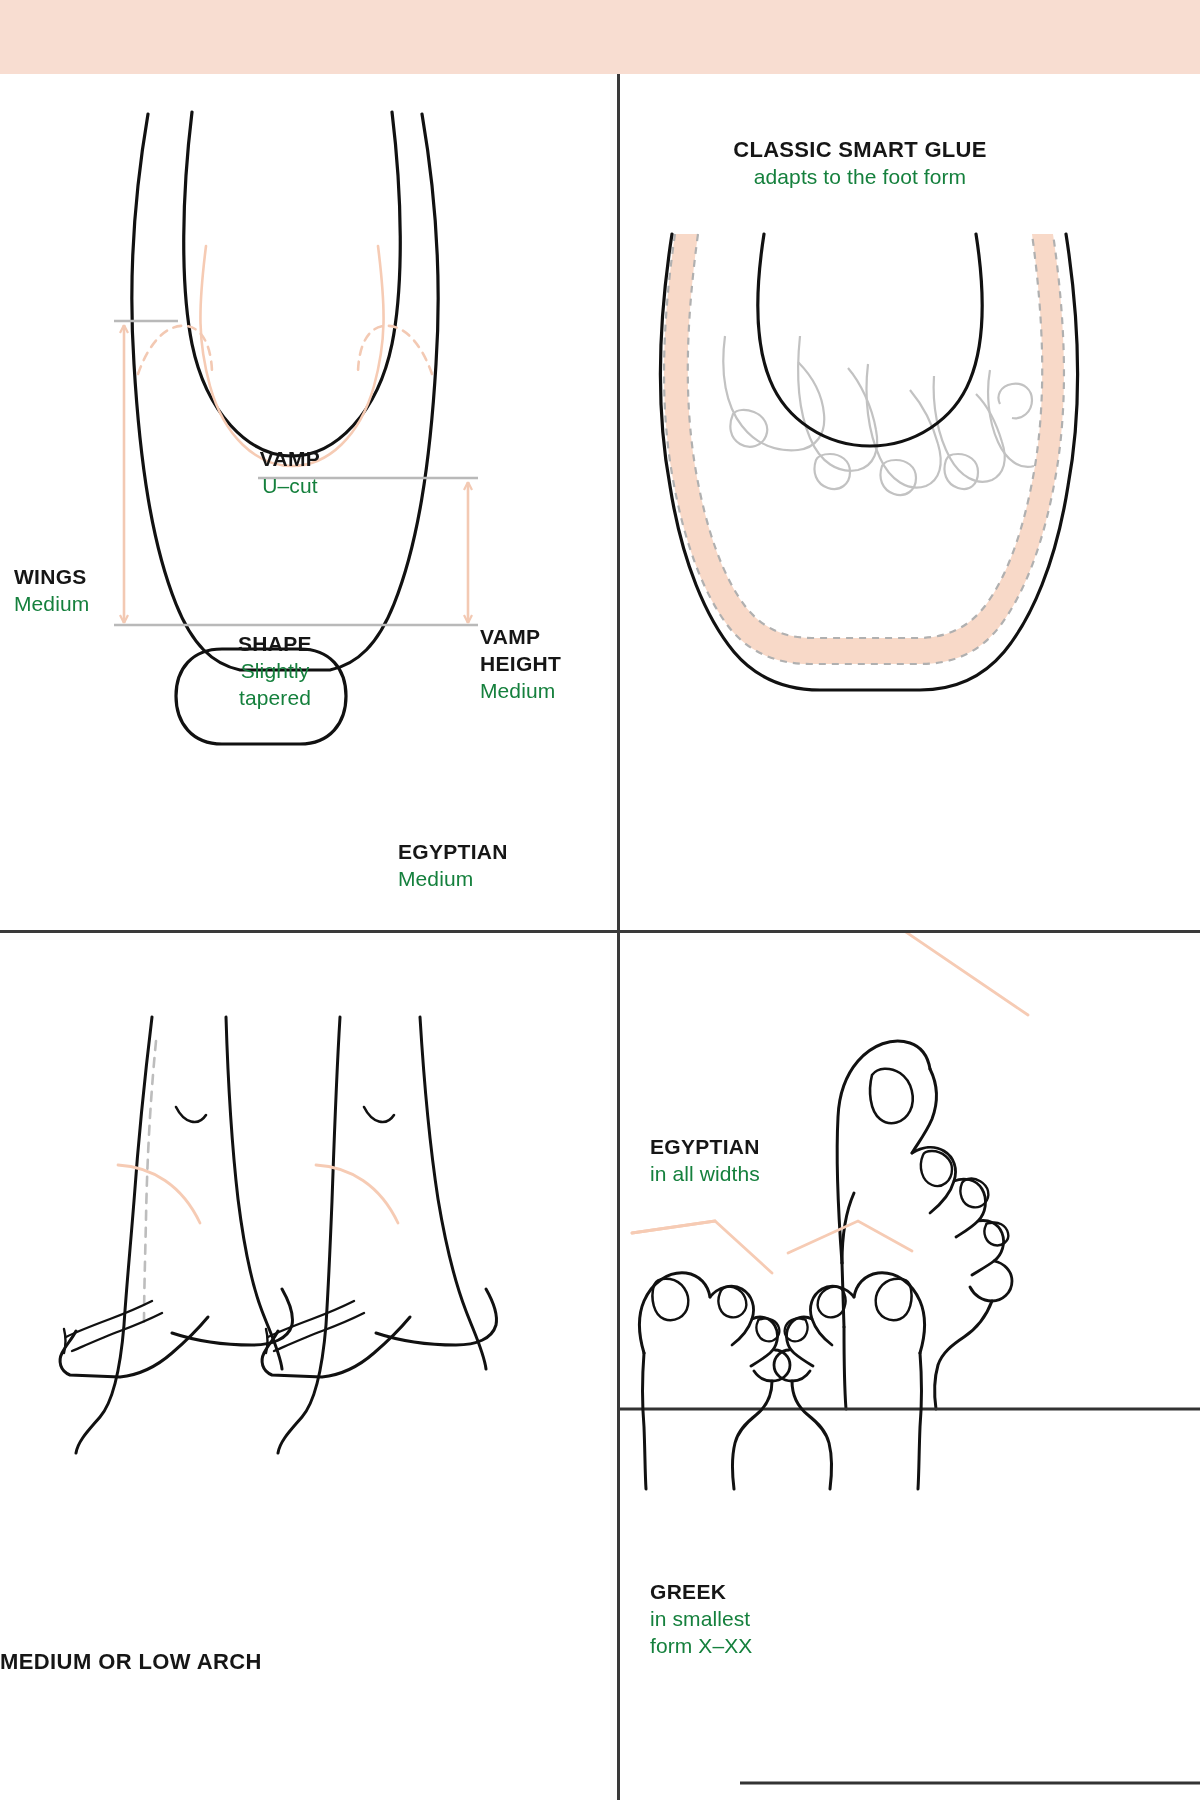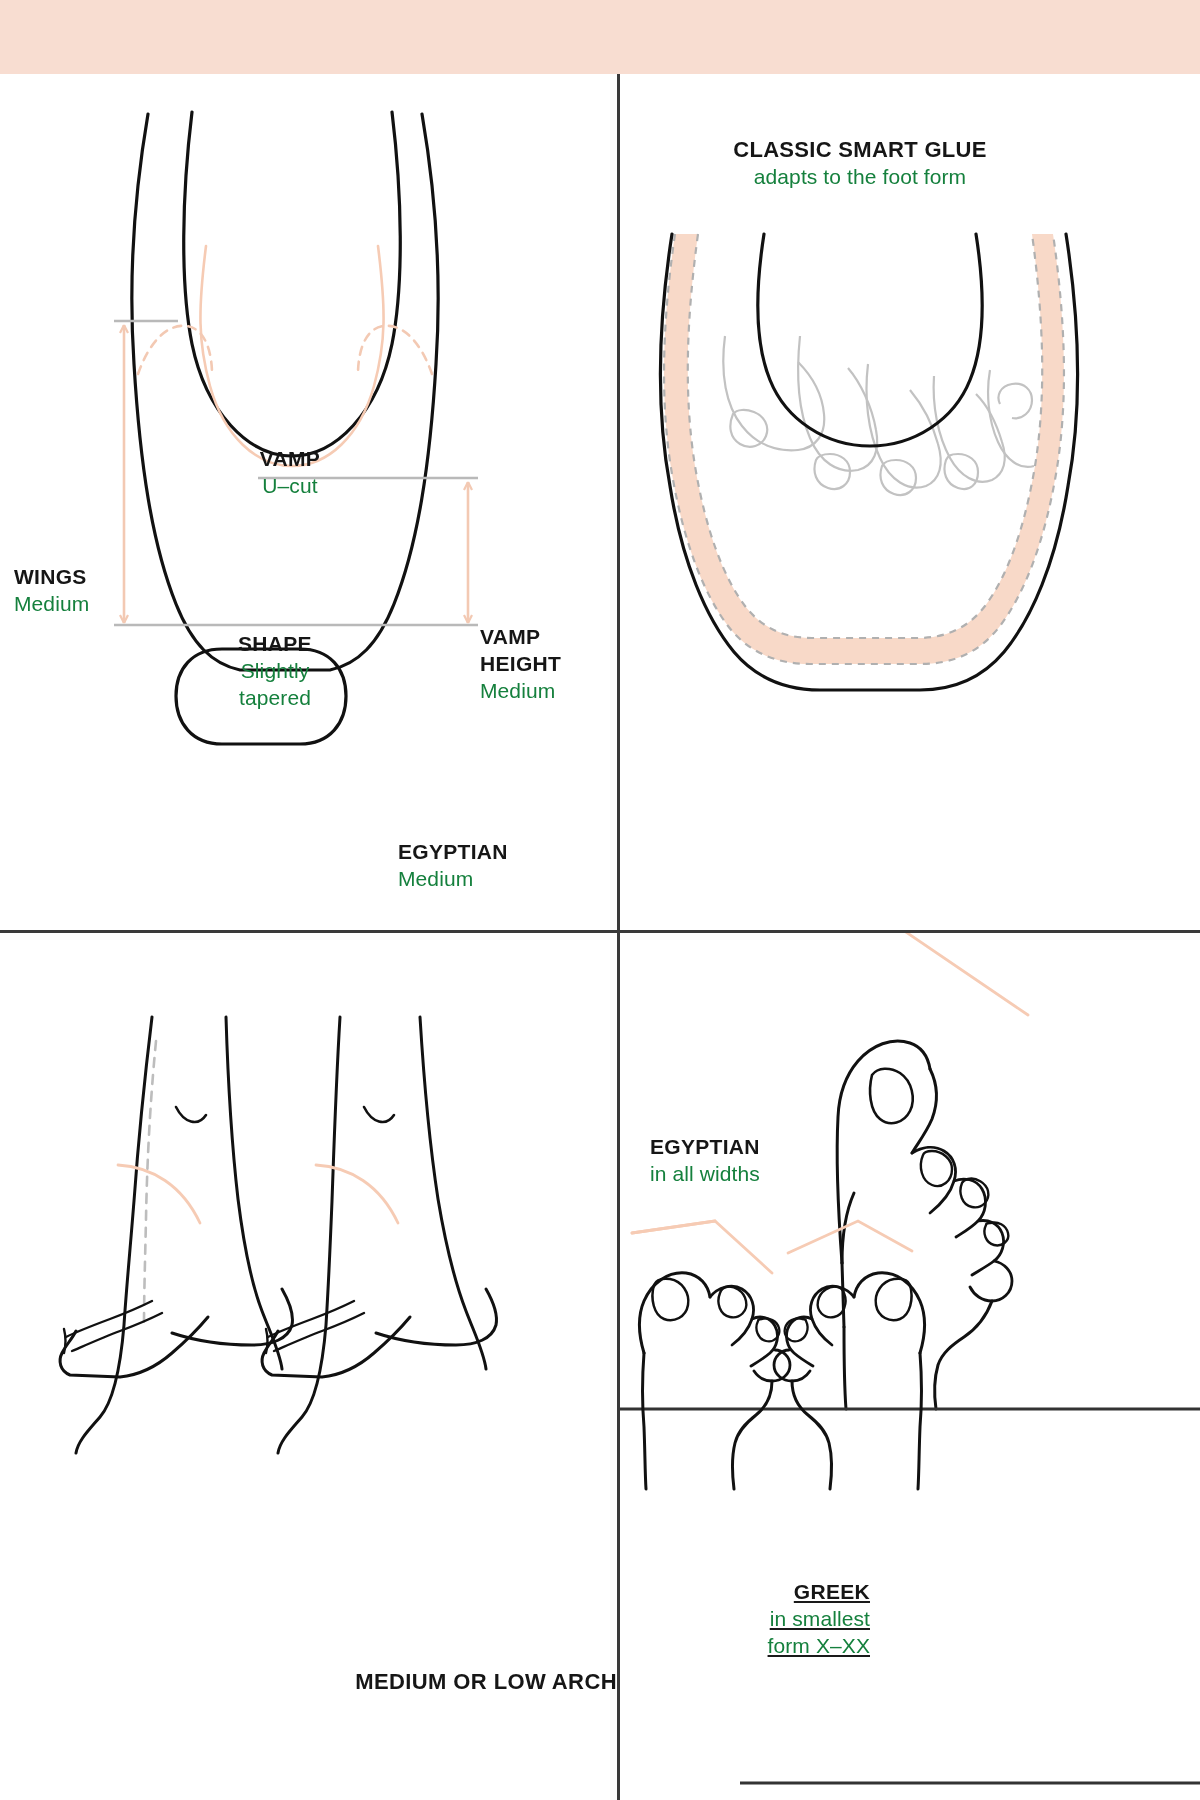--- a/index.html
+++ b/index.html
@@ -82,27 +82,26 @@
   #lbl-shape     { left: 170px; top: 557px; width: 210px; text-align: center; }
   #lbl-vampht    { left: 480px; top: 550px; width: 180px; text-align: left; }
   #lbl-platform  { left: 398px; top: 765px; width: 240px; text-align: left; }
 
   #lbl-glue      { left: 690px; top: 162px; width: 420px; text-align: center; }
   #lbl-glue .t   { font-size: 22px; }
   #lbl-glue .s   { font-size: 21px; }
 
   #lbl-arch {
     left: 0; top: 1648px; width: 617px;
-    text-align: right;
-    margin-top: 20px;
+    text-align: left;
   }
   #lbl-arch .t { font-size: 22px; letter-spacing: 0.4px; }
 
   #lbl-egyptian { left: 650px; top: 1134px; width: 240px; text-align: left; }
-  #lbl-greek    { left: 650px; top: 1579px; width: 240px; text-align: right; text-decoration: underline; }
+  #lbl-greek    { left: 650px; top: 1579px; width: 240px; text-align: left; }
 </style>
 </head>
 <body>
 
 <div id="page">
 
   <div class="banner"></div>
 
   <div class="v-divider"></div>
   <div class="h-divider"></div>

